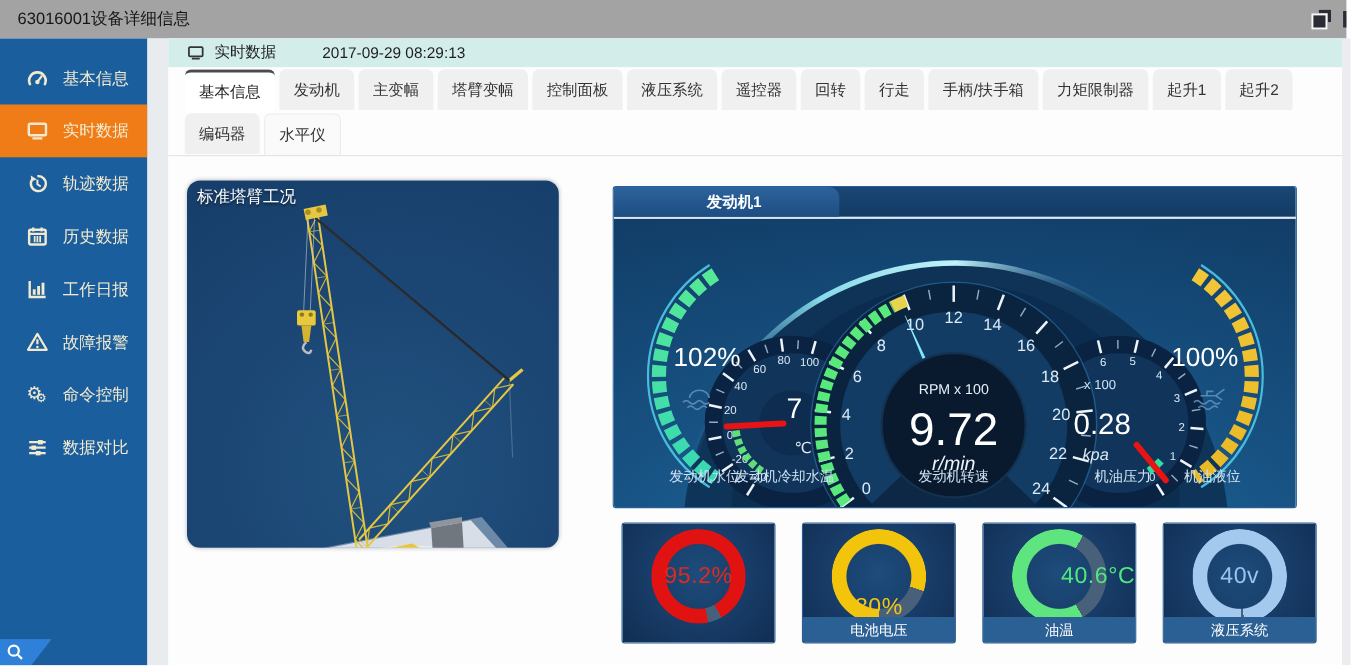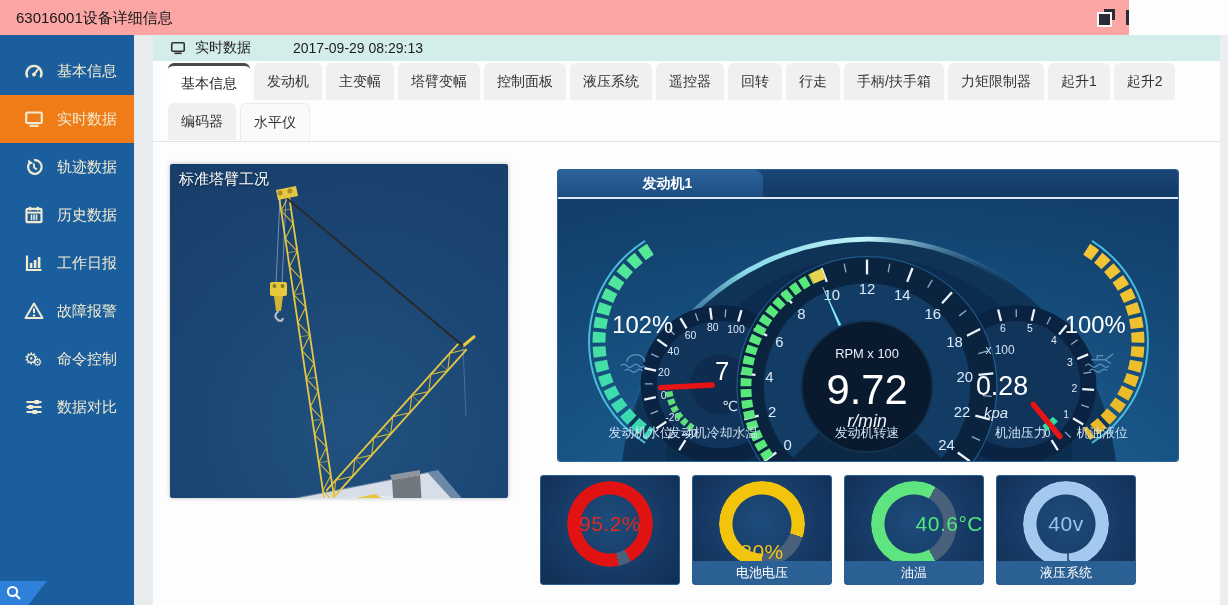--- a/index.html
+++ b/index.html
@@ -1,19 +1,19 @@
 <!DOCTYPE html>
 <html><head>
 <meta charset="utf-8">
 <style>
   html,body{margin:0;padding:0;background:#fff;font-family:"Liberation Sans","DejaVu Sans",sans-serif;}
   #stage{position:relative;width:1228px;height:605px;overflow:hidden;background:#fdfdfd;}
 
   
-  .titlebar{position:absolute;left:0;top:0;width:1129px;height:35px;background:#fca5a5;}
+  .titlebar{position:absolute;left:0;top:0;width:1224px;height:35px;background:#a3a3a3;}
   .titlebar .title{position:absolute;left:16px;top:0;line-height:35px;font-size:15px;color:#161616;}
   .win-restore{position:absolute;right:14px;top:9px;width:18px;height:18px;cursor:pointer;}
   .win-restore .sq-back{position:absolute;right:0;top:0;width:11px;height:11px;background:#2b2b36;}
   .win-restore .sq-front{position:absolute;left:0;bottom:0;width:11px;height:11px;background:#2b2b36;border:2px solid #f7f7f8;}
   .win-edge{position:absolute;right:0;top:10px;width:3px;height:15px;background:#2b2b36;}
 
   
   .sidebar{position:absolute;left:0;top:35px;width:134px;height:570px;background:#1b5e9d;}
   .sidebar-item{display:flex;align-items:center;height:48px;padding-left:24px;gap:13px;color:#f2ead0;font-size:15px;cursor:pointer;}
   .sidebar-item.active{background:#ef7c16;}
@@ -37,34 +37,34 @@
 
   .tabs{padding:2px 0 0 15px;border-bottom:1px solid #e3e3e3;}
   .tab-row{display:flex;}
   .tab{height:37px;line-height:37px;padding:0 13px;margin-right:4px;background:#f0f0f0;border-radius:6px 6px 0 0;font-size:14px;color:#333;cursor:pointer;white-space:nowrap;}
   .tab.active{background:#fff;border-top:3px solid #4a4a4a;line-height:34px;color:#222;}
   .tab.alt{background:#fafafa;border:1px solid #ececec;border-bottom:none;line-height:36px;}
 
   .panels{position:relative;width:1067px;height:460px;}
 
   
-  .crane-panel{position:absolute;left:17px;top:22px;width:338px;height:334px;border-radius:2px;overflow:hidden;
+  .crane-panel{position:absolute;left:17px;top:22px;width:338px;height:334px;border-radius:12px;overflow:hidden;
     background:radial-gradient(circle at 55% 78%,#21527f 0%,#1b4573 55%,#173e6a 100%);box-shadow:0 0 4px rgba(70,80,100,.4);}
   .crane-title{position:absolute;left:9px;top:6px;font-size:15px;color:#fff;text-shadow:0 1px 2px rgba(0,0,0,.5);}
 
   
   .engine-panel{position:absolute;left:404px;top:27px;width:622px;height:293px;border:1px solid #2a6096;border-radius:3px;box-sizing:border-box;overflow:hidden;text-align:center;}
   .e-header{position:relative;height:27px;background:linear-gradient(180deg,#1a4776,#123a64);}
   .e-tab{position:absolute;left:0;top:0;width:205px;height:27px;background:linear-gradient(180deg,#2c639c,#1d4d81);border-radius:0 9px 0 0;
     font-size:14px;font-weight:bold;color:#fff;line-height:27px;padding-left:14px;box-sizing:border-box;}
   .e-line{height:2px;background:#dbe7f2;}
   .e-body{position:relative;height:262px;background:radial-gradient(120% 135% at 50% 118%,#1e6ca3 0%,#175181 48%,#113c66 100%);}
 
   
-  .cards{position:absolute;left:387px;top:333px;display:flex;gap:12px;}
+  .cards{position:absolute;left:412px;top:333px;display:flex;gap:24px;}
   .card{position:relative;width:140px;height:110px;border:1px solid #2a5e94;border-radius:3px;box-sizing:border-box;
     background:radial-gradient(circle at 50% 42%,#1d4c7c 0%,#15365f 70%,#112e52 100%);}
   .ring{position:absolute;left:26px;top:5px;width:86px;height:86px;border-radius:50%;
     -webkit-mask:radial-gradient(circle,transparent 0 29px,#000 30px);mask:radial-gradient(circle,transparent 0 29px,#000 30px);}
   .card-value{position:absolute;left:0;top:36px;width:100%;text-align:center;font-size:21px;letter-spacing:.5px;}
   .card-footer{position:absolute;left:0;bottom:0;width:100%;height:23px;line-height:23px;background:#2b6094;border-radius:0 0 2px 2px;
     color:#fff;font-size:13px;text-align:center;}
 </style>
 </head>
 <body>

